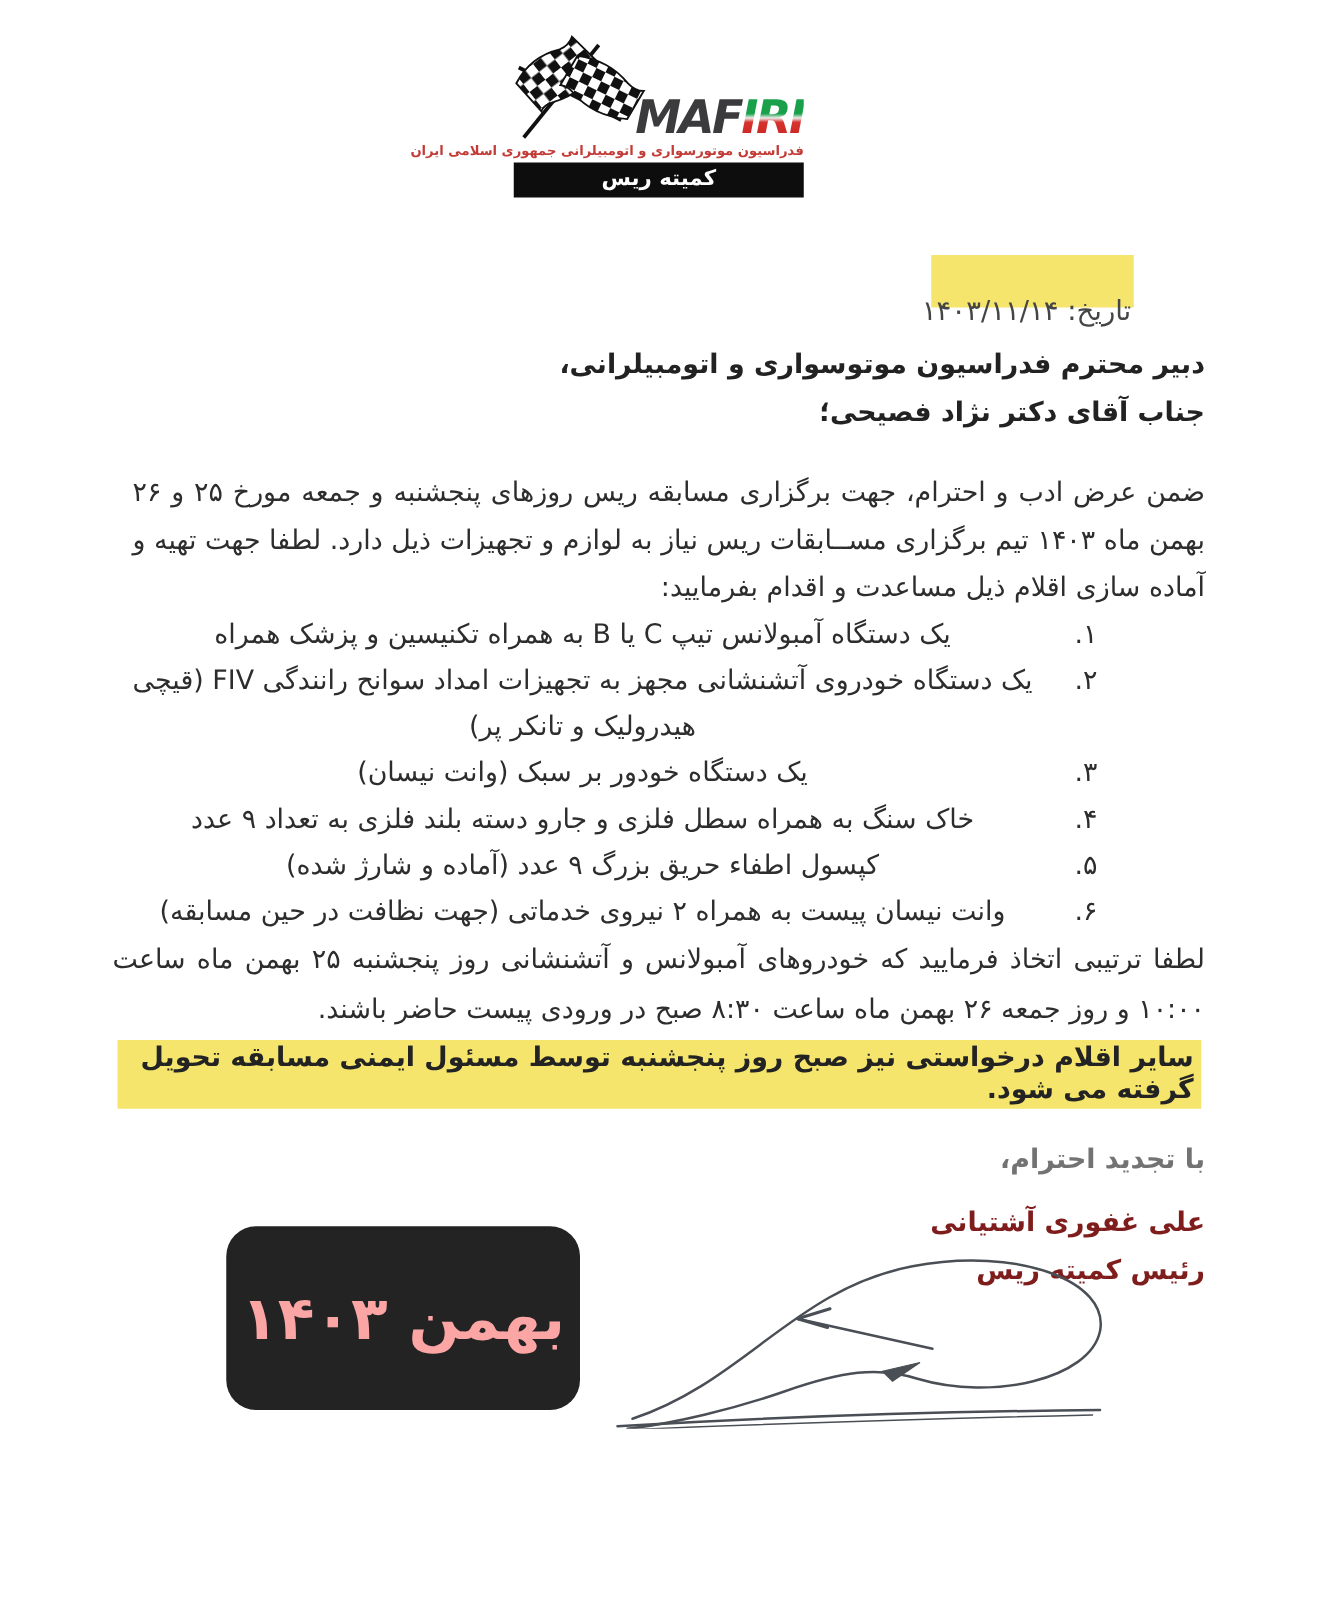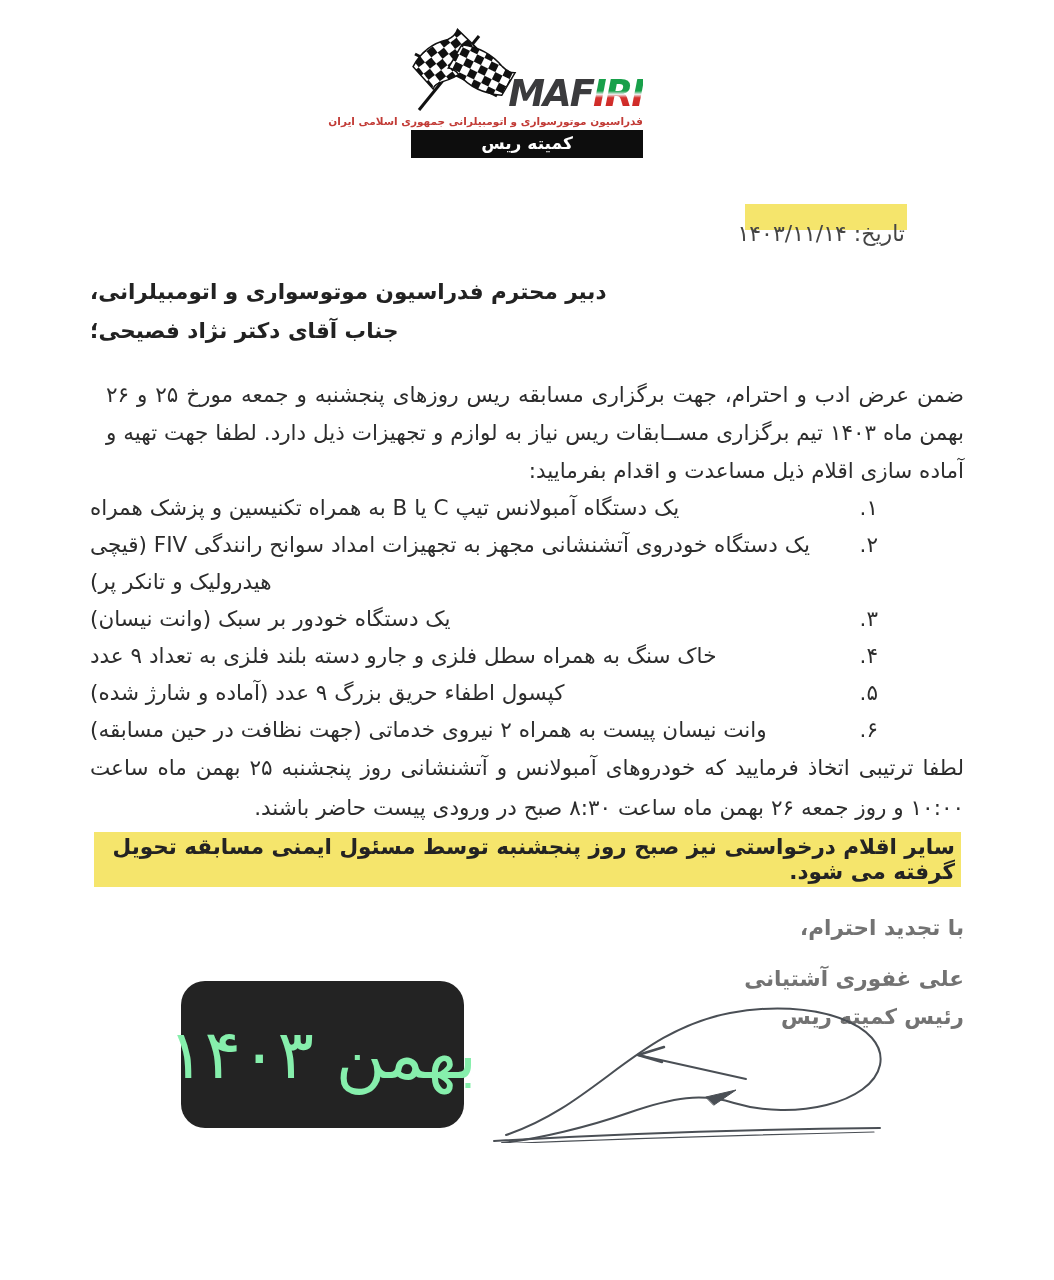--- a/index.html
+++ b/index.html
@@ -27,55 +27,55 @@
     -webkit-text-fill-color:transparent; color:transparent;
     text-shadow:none;
   }
   .federation-line { margin-top:3px; font-size:10.5px; font-weight:bold;
                      color:#c23b36; white-space:nowrap; direction:rtl; }
   .committee-bar { margin-top:3px; background:#0d0d0d; color:#fff;
                    font-size:17px; font-weight:bold; padding:3px 0 5px;
                    direction:rtl;text-align:center; }
 
   
-  .date-block { position:absolute; top:204px; right:147px; width:162px; height:26px; }
+  .date-block { position:absolute; top:204px; right:147px; width:162px; height:42px; }
   .date-highlight { position:absolute; inset:0; background:#F5E56C; }
   .date-text { position:absolute; right:2px; bottom:-16px; direction:rtl;
                font-size:22px; color:#454545; white-space:nowrap; }
   .greeting { position:absolute; top:272px; right:90px; left:90px;
-              direction:rtl; text-align:left; font-weight:bold;
+              direction:rtl; text-align:right; font-weight:bold;
               font-size:21.5px; line-height:39px; color:#222; }
   .intro { position:absolute; top:376px; right:90px; left:90px;
            direction:rtl; text-align:justify; font-size:21.5px;
            line-height:38px;margin-left:16px; }
   .list { position:absolute; top:489px; right:90px; left:90px;
           direction:rtl; font-size:21.5px; line-height:37px; }
   .list-item { display:flex; padding-right:86px; }
   .list-num { min-width:36px; flex:0 0 auto; }
-  .list-text { flex:1 1 auto; text-align:left; }
+  .list-text { flex:1 1 auto; text-align:center; }
   .closing { position:absolute; top:748px; right:90px; left:90px;
              direction:rtl; text-align:justify; font-size:21.5px;
              line-height:40px; }
   .highlight-note { position:absolute; top:832px; right:93px; left:94px;
                     background:#F5E56C; direction:rtl; text-align:right;
                     font-size:21.5px; font-weight:bold; color:#232323;
                     padding:2px 6px 3px; }
 
   
   .regards { position:absolute; top:915px; right:90px; direction:rtl;
              font-weight:bold; font-size:21.5px; color:#737373; }
   .signer { position:absolute; top:960px; right:90px; direction:rtl;
             text-align:right; font-weight:bold; font-size:21.5px;
-            line-height:38px; color:#737373; }
+            line-height:38px; color:#7f1d1d; }
 
   
   .stamp { position:absolute; left:181px; top:981px; width:283px; height:147px;
            background:#232323; border-radius:24px; display:flex;
            align-items:center; justify-content:center; }
-  .stamp-text { color:#86efac; direction:rtl; font-size:68px; font-weight:normal;
+  .stamp-text { color:#fca5a5; direction:rtl; font-size:48px; font-weight:bold;
                 white-space:nowrap; letter-spacing:1px; }
   .signature-svg { position:absolute; left:478px; top:993px; width:428px; height:150px; }
 </style>
 </head>
 <body>
 
 <div id="page">
 
   <div class="logo">
     <div class="logo-art">

